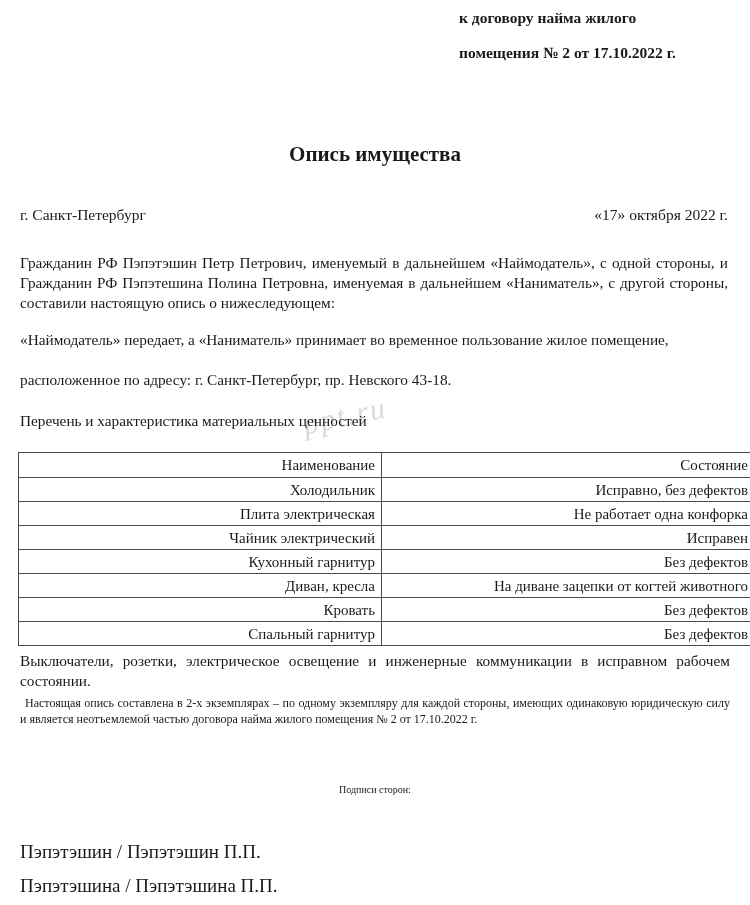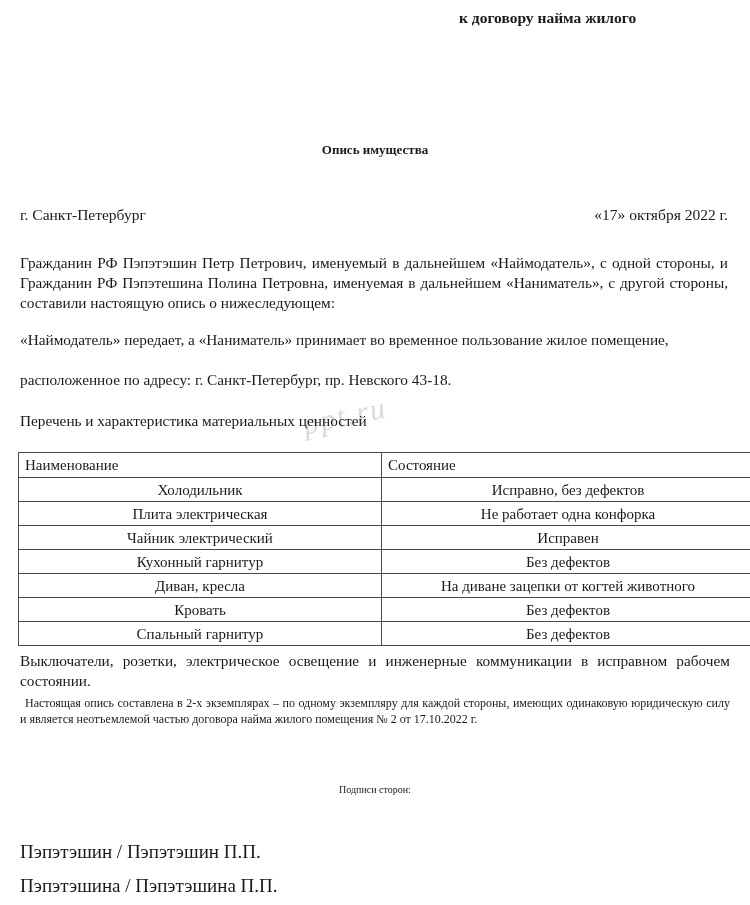--- a/index.html
+++ b/index.html
@@ -71,21 +71,21 @@
   }
 
   
   .doc-title {
     position: absolute;
     left: 0;
     top: 142px;
     width: 750px;
     text-align: center;
     font-weight: bold;
-    font-size: 13px;
+    font-size: 21px;
   }
 
   
   .place-date-row {
     position: absolute;
     left: 20px;
     top: 206px;
     width: 708px;
     display: flex;
     justify-content: space-between;
@@ -124,26 +124,26 @@
     border: 1px solid #4a4a4a;
     padding: 1px 6px;
     height: 21px;
     line-height: 20px;
     font-weight: normal;
     vertical-align: middle;
     overflow: hidden;
     white-space: nowrap;
   }
   .inventory-table th {
-    text-align: left;
+    text-align: right;
     height: 22px;
     border-radius: 7px;
   }
   .inventory-table td {
-    text-align: center;
+    text-align: right;
   }
   .col-name  { width: 350px; }
   .col-state { width: 360px; }
 
   
   .para-utilities {
     position: absolute;
     left: 20px;
     top: 651px;
     width: 710px;
@@ -185,20 +185,21 @@
 <body>
 
 <div class="page">
 
   <div class="watermark">ppt.ru</div>
 
   <div class="content">
 
     <div class="header-block">
       <div class="header-line-2">к договору найма жилого</div>
+      <div class="header-line-3">помещения № 2 от 17.10.2022 г.</div>
     </div>
 
     <div class="doc-title">Опись имущества</div>
 
     <div class="place-date-row">
       <span>г. Санкт-Петербург</span>
       <span>«17» октября 2022 г.</span>
     </div>
 
     <div class="para para-parties">Гражданин РФ Пэпэтэшин Петр Петрович, именуемый в дальнейшем «Наймодатель», с одной стороны, и Гражданин РФ Пэпэтешина Полина Петровна, именуемая в дальнейшем «Наниматель», с другой стороны, составили настоящую опись о нижеследующем:</div>

